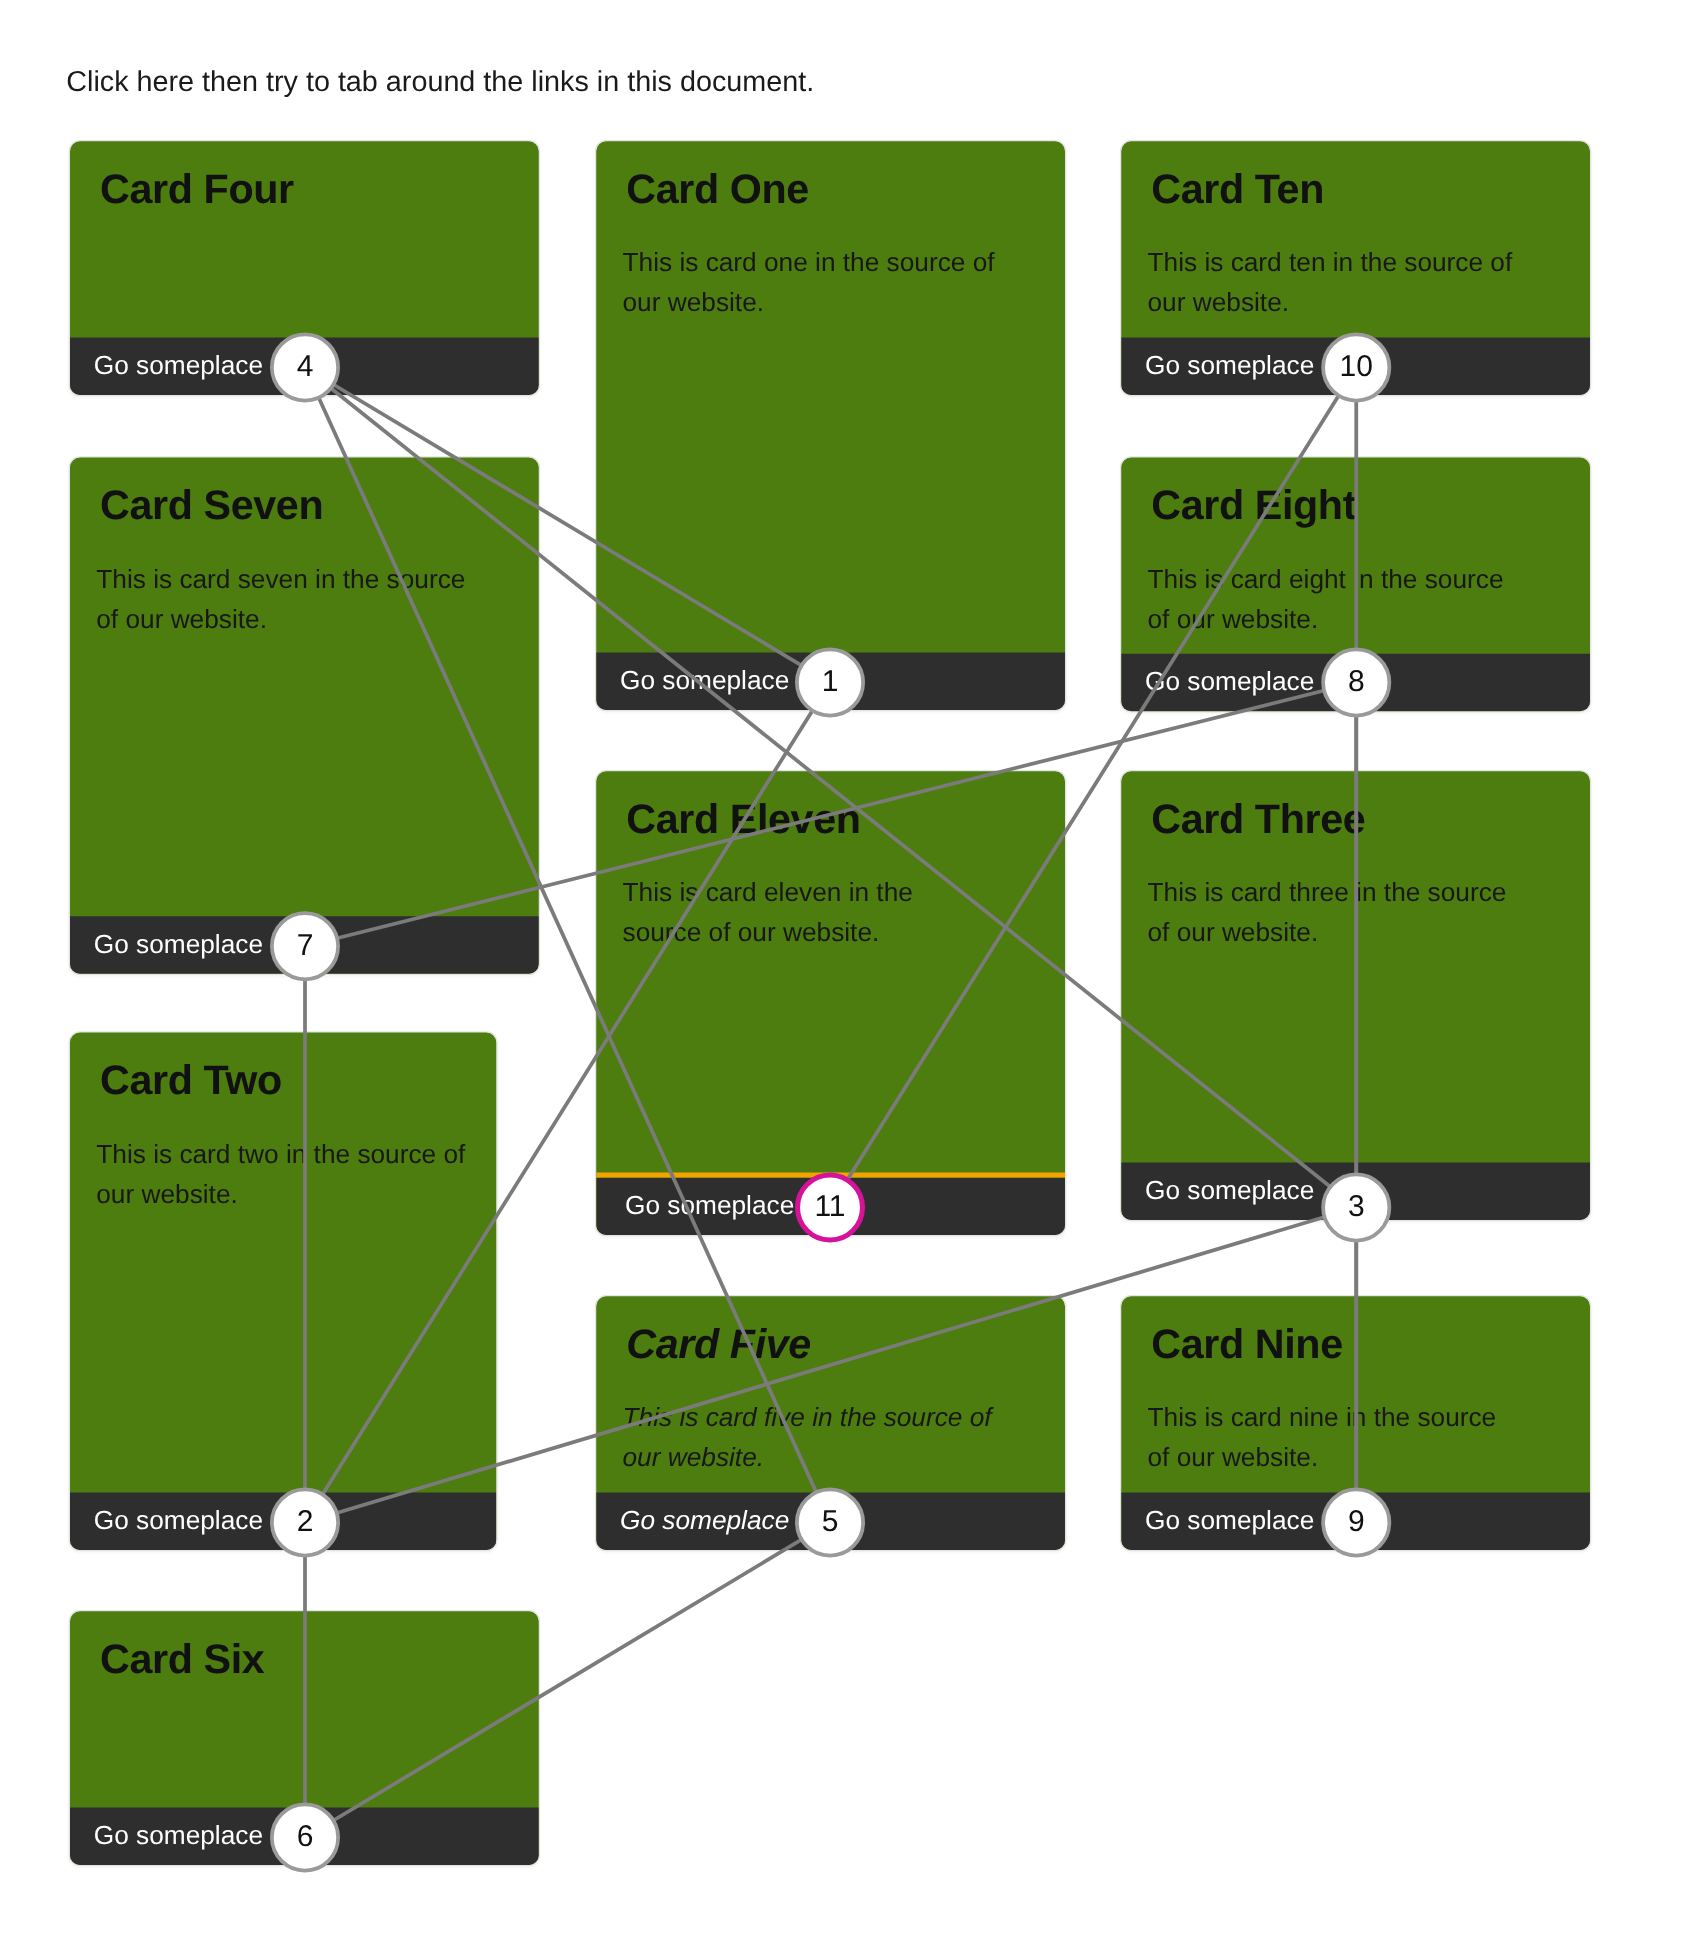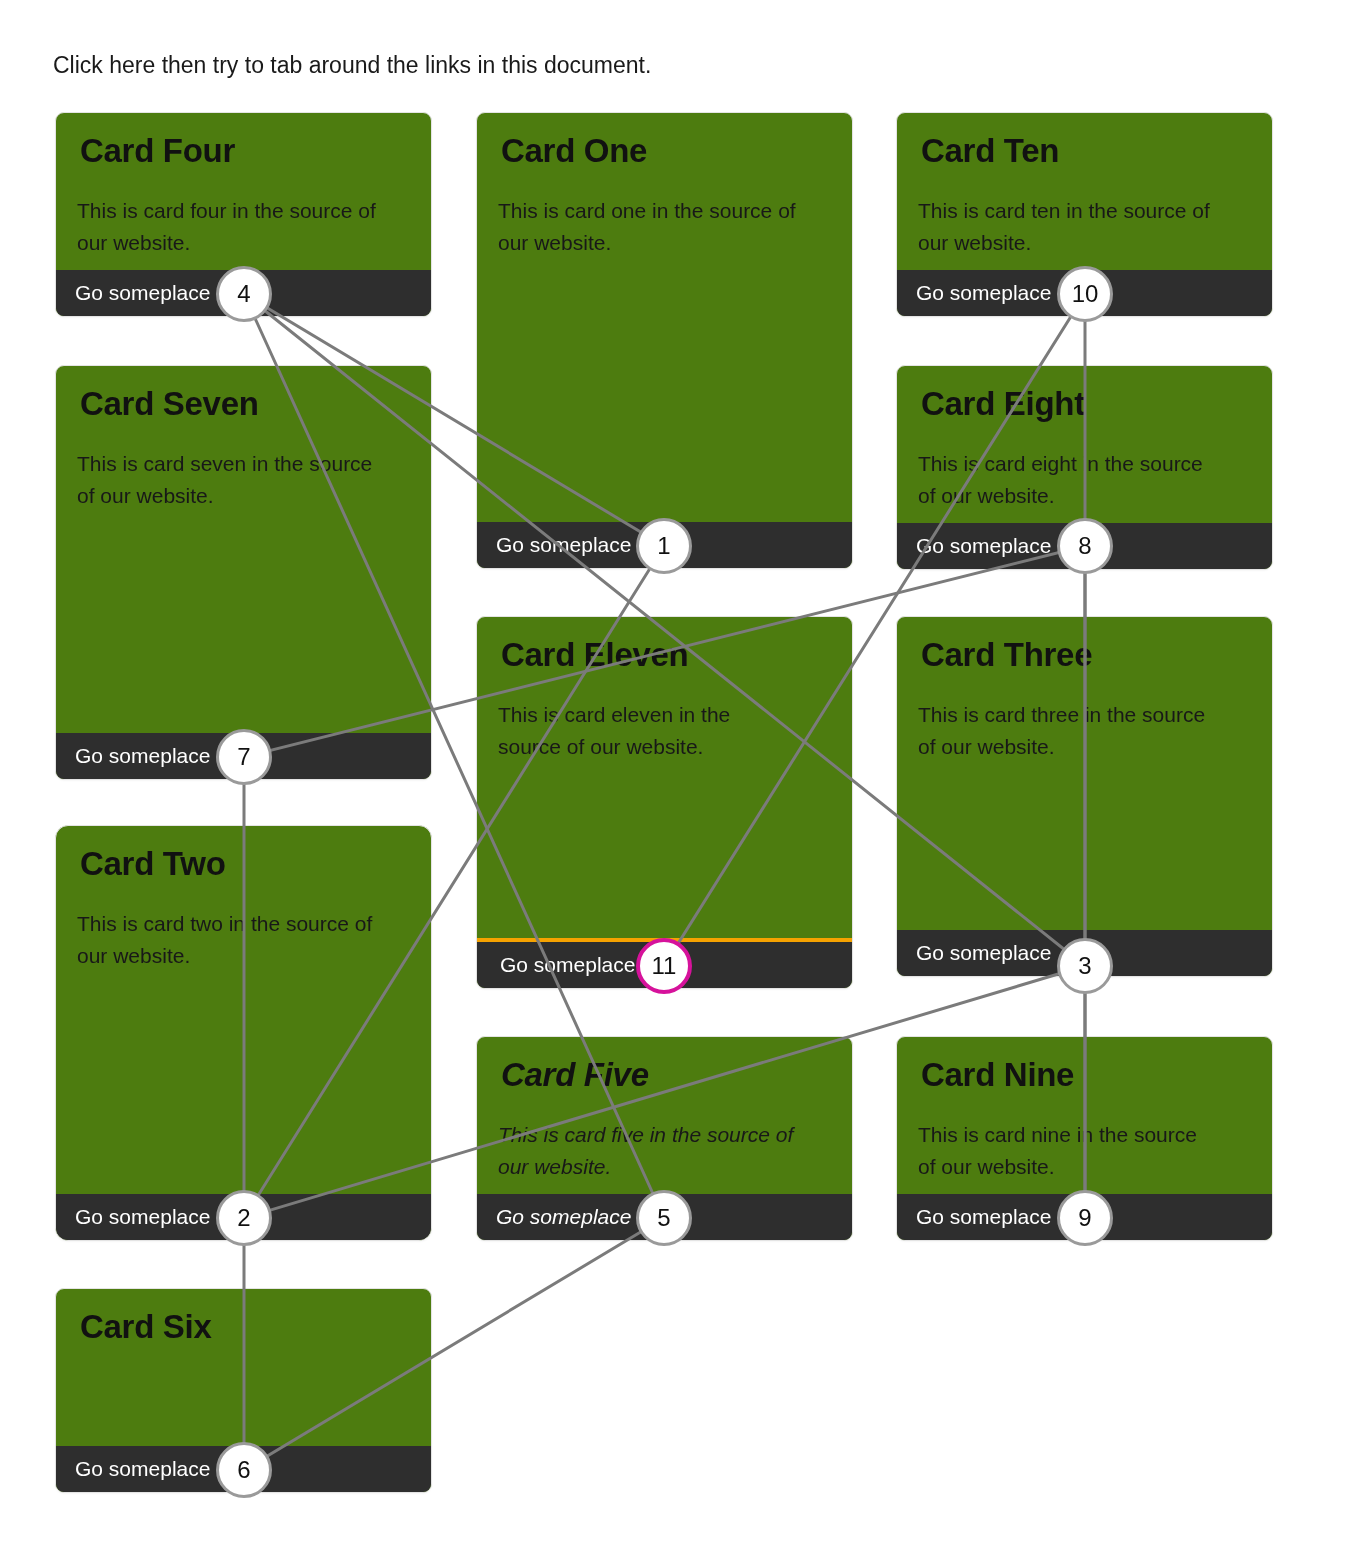--- a/index.html
+++ b/index.html
@@ -117,29 +117,28 @@
 </head>
 <body>
 
 <div id="page">
 
   <div class="intro">Click here then try to tab around the links in this document.</div>
 
   <div id="cards-layer">
       <div class="card" style="left: 55px; top: 112px; width: 377px; height: 205px;">
         <div class="card-title">Card Four</div>
-        <div class="card-body">This is card four in the source of our website.</div>
         <a class="card-link" href="#">Go someplace</a>
       </div>
       <div class="card" style="left: 55px; top: 365px; width: 377px; height: 415px;">
         <div class="card-title">Card Seven</div>
         <div class="card-body">This is card seven in the source of our website.</div>
         <a class="card-link" href="#">Go someplace</a>
       </div>
-      <div class="card" style="left: 55px; top: 825px; width: 377px; height: 416px; border-radius: 13px;">
+      <div class="card" style="left: 55px; top: 825px; width: 343px; height: 416px;">
         <div class="card-title">Card Two</div>
         <div class="card-body">This is card two in the source of our website.</div>
         <a class="card-link" href="#">Go someplace</a>
       </div>
       <div class="card" style="left: 55px; top: 1288px; width: 377px; height: 205px;">
         <div class="card-title">Card Six</div>
         <a class="card-link" href="#">Go someplace</a>
       </div>
       <div class="card" style="left: 476px; top: 112px; width: 377px; height: 457px;">
         <div class="card-title">Card One</div>

